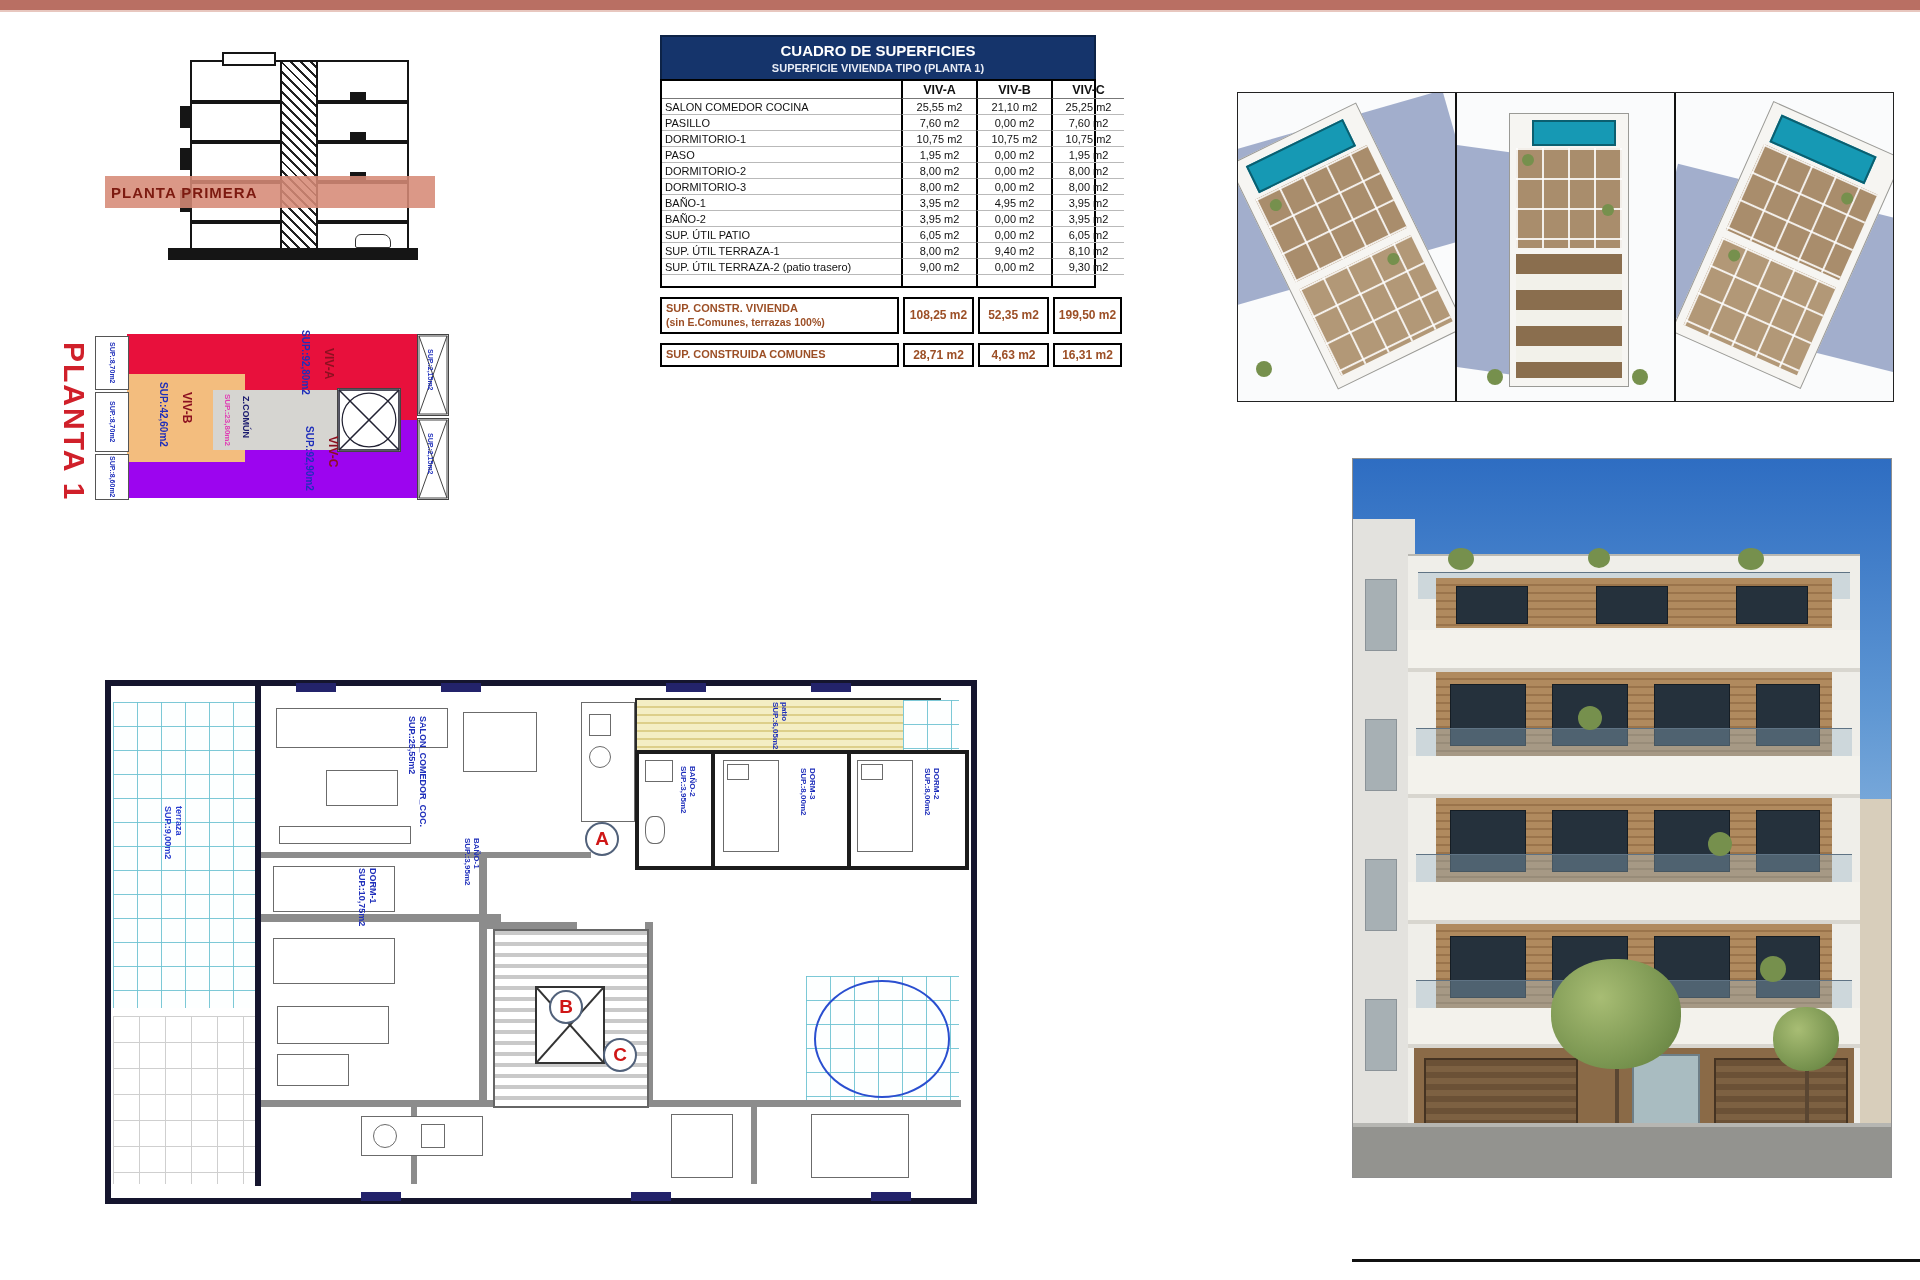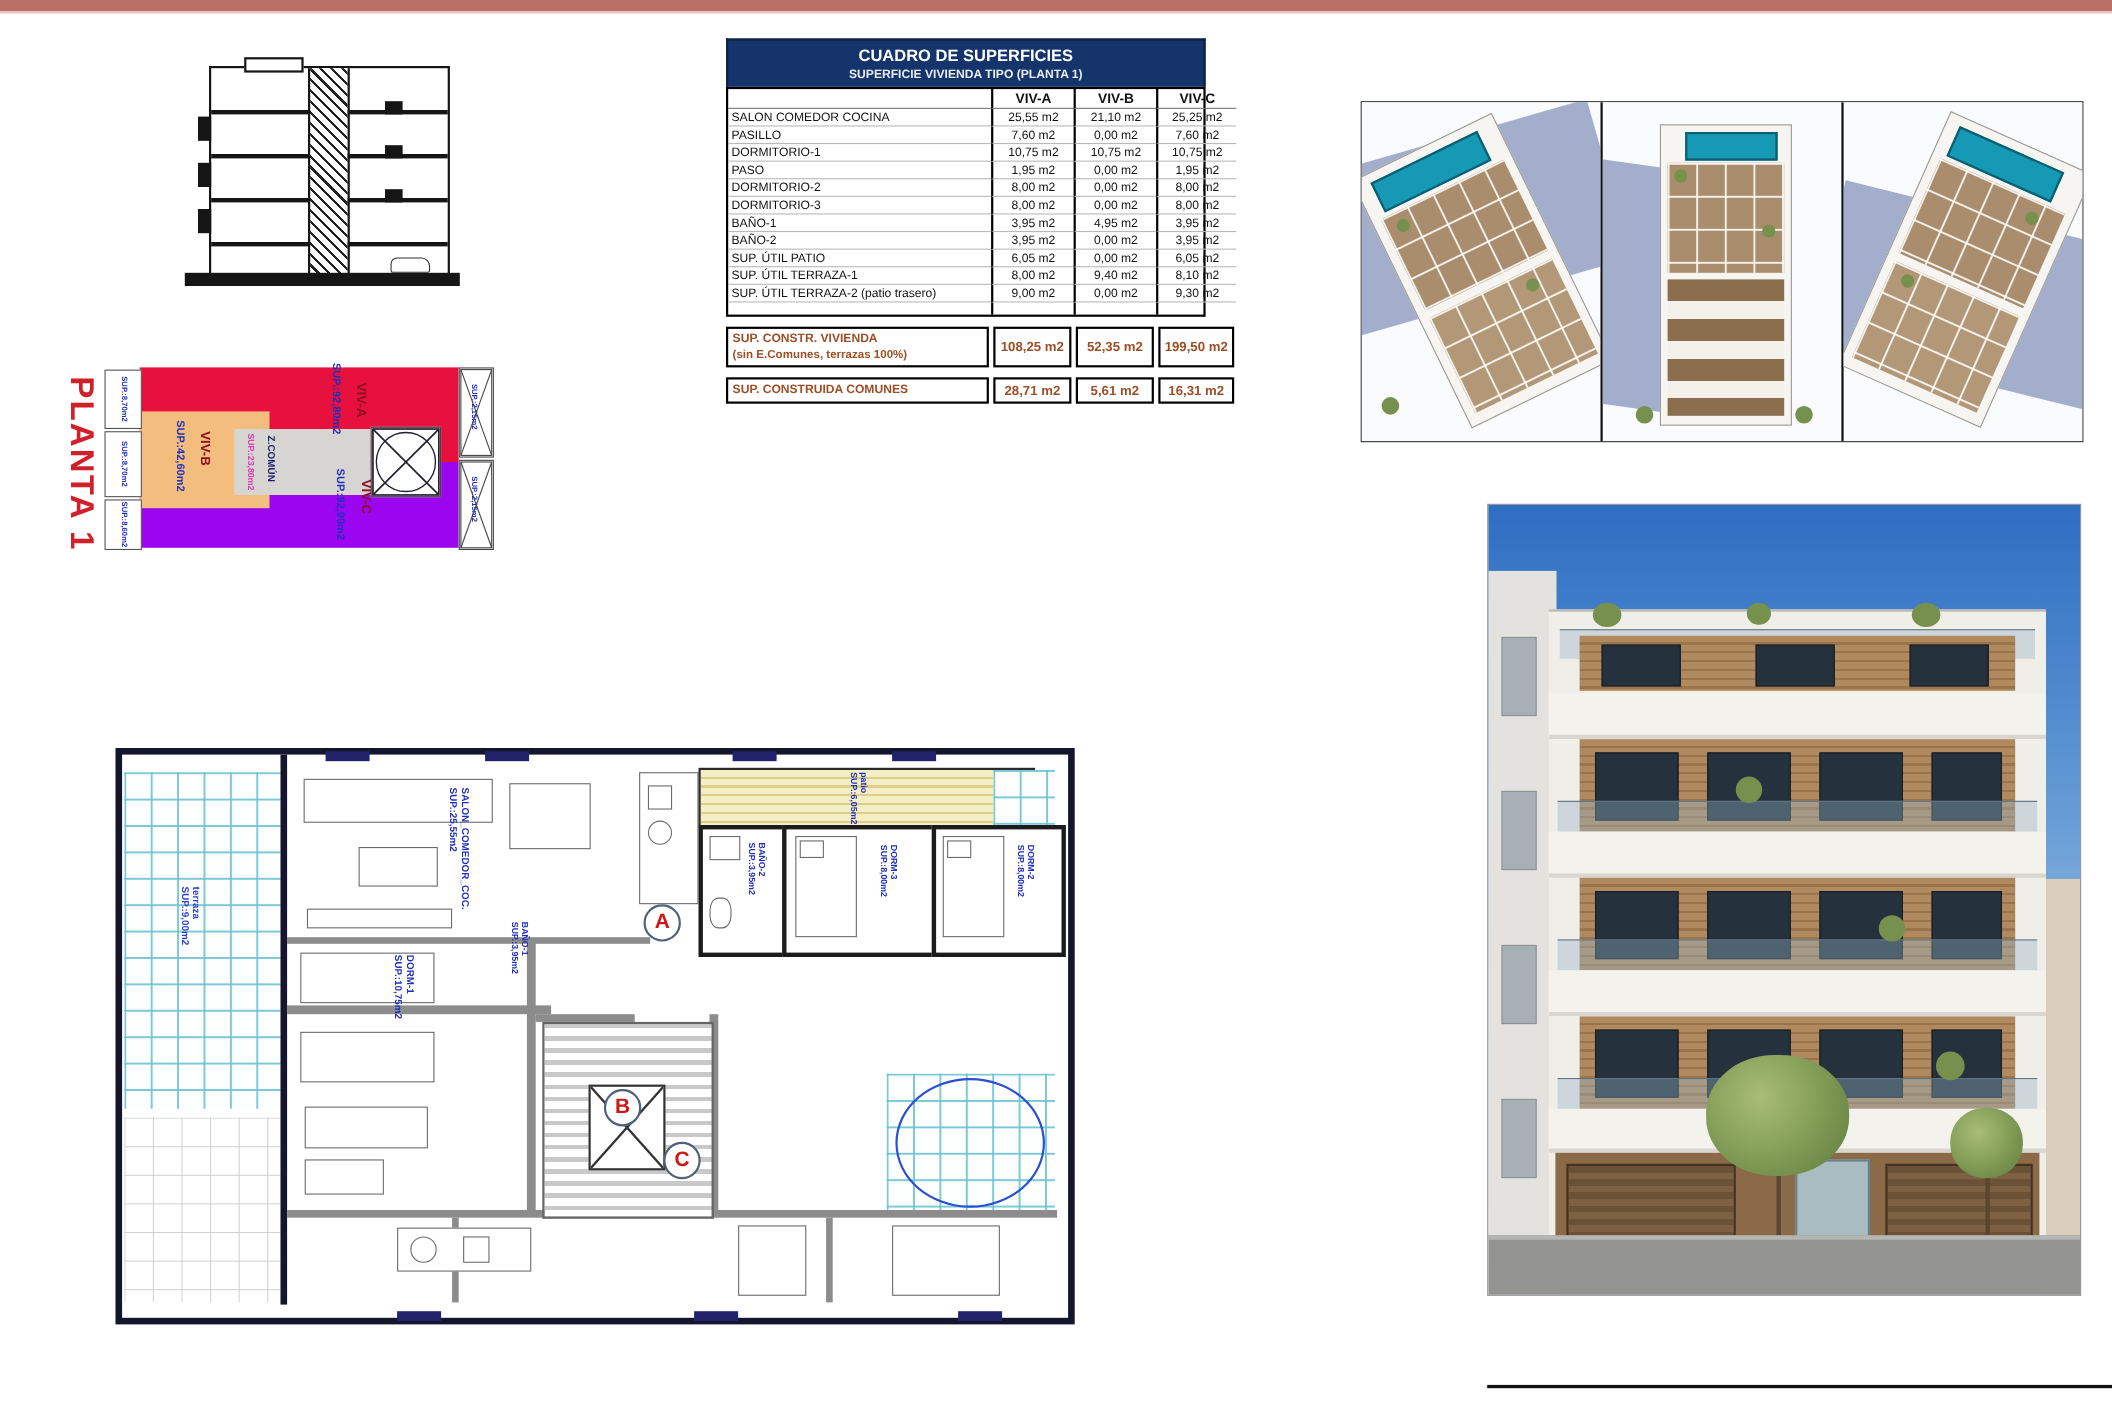--- a/index.html
+++ b/index.html
@@ -132,20 +132,23 @@
       <div class="sec-win" style="left:-12px;top:44px;"></div>
       <div class="sec-win" style="left:-12px;top:86px;"></div>
       <div class="sec-win" style="left:-12px;top:128px;"></div>
       <div class="sec-win" style="left:158px;top:30px;width:16px;height:12px;"></div>
       <div class="sec-win" style="left:158px;top:70px;width:16px;height:12px;"></div>
       <div class="sec-win" style="left:158px;top:110px;width:16px;height:12px;"></div>
       <div style="position:absolute;left:30px;top:-10px;width:50px;height:10px;border:2px solid #151515;background:#fff;"></div>
     </div>
     <div class="sec-ground"></div>
     <div style="position:absolute;left:205px;top:186px;width:34px;height:12px;border:1.5px solid #333;border-radius:6px 8px 2px 2px;background:#fff;"></div>
+    <div class="sec-band">
+      <span>PLANTA PRIMERA</span>
+    </div>
   </div>
 
   <div class="abs vt kp-title">PLANTA 1</div>
 
   <div class="abs keyplan">
 
     <div class="kp-area" style="left:32px;top:4px;width:290px;height:86px;background:#e8103c;"></div>
     <div class="kp-area" style="left:32px;top:90px;width:290px;height:78px;background:#9c05ef;"></div>
     <div class="kp-area" style="left:32px;top:44px;width:118px;height:88px;background:#f3bd7e;"></div>
     <div class="kp-area" style="left:118px;top:60px;width:124px;height:60px;background:#d6d5d1;"></div>
@@ -291,21 +294,21 @@
       <div class="sum-val">108,25 m2</div>
       <div class="sum-val">52,35 m2</div>
       <div class="sum-val">199,50 m2</div>
     </div>
 
     <div class="sumrow">
       <div class="sum-label" style="display:flex;align-items:center;">
         <div>SUP. CONSTRUIDA COMUNES</div>
       </div>
       <div class="sum-val">28,71 m2</div>
-      <div class="sum-val">5,61 m2</div>
+      <div class="sum-val">4,63 m2</div>
       <div class="sum-val">16,31 m2</div>
     </div>
   </div>
 
   <div class="abs aerials">
     <div class="apanel">
       <div class="ashadow" style="left:-30px;top:30px;width:260px;height:150px;transform:rotate(-16deg);"></div>
       <div class="abld" style="left:38px;top:28px;width:140px;height:248px;transform:rotate(-26deg);">
         <div class="apool" style="left:14px;top:8px;width:104px;height:26px;"></div>
         <div class="adeck" style="left:8px;top:42px;width:124px;height:92px;"></div>

